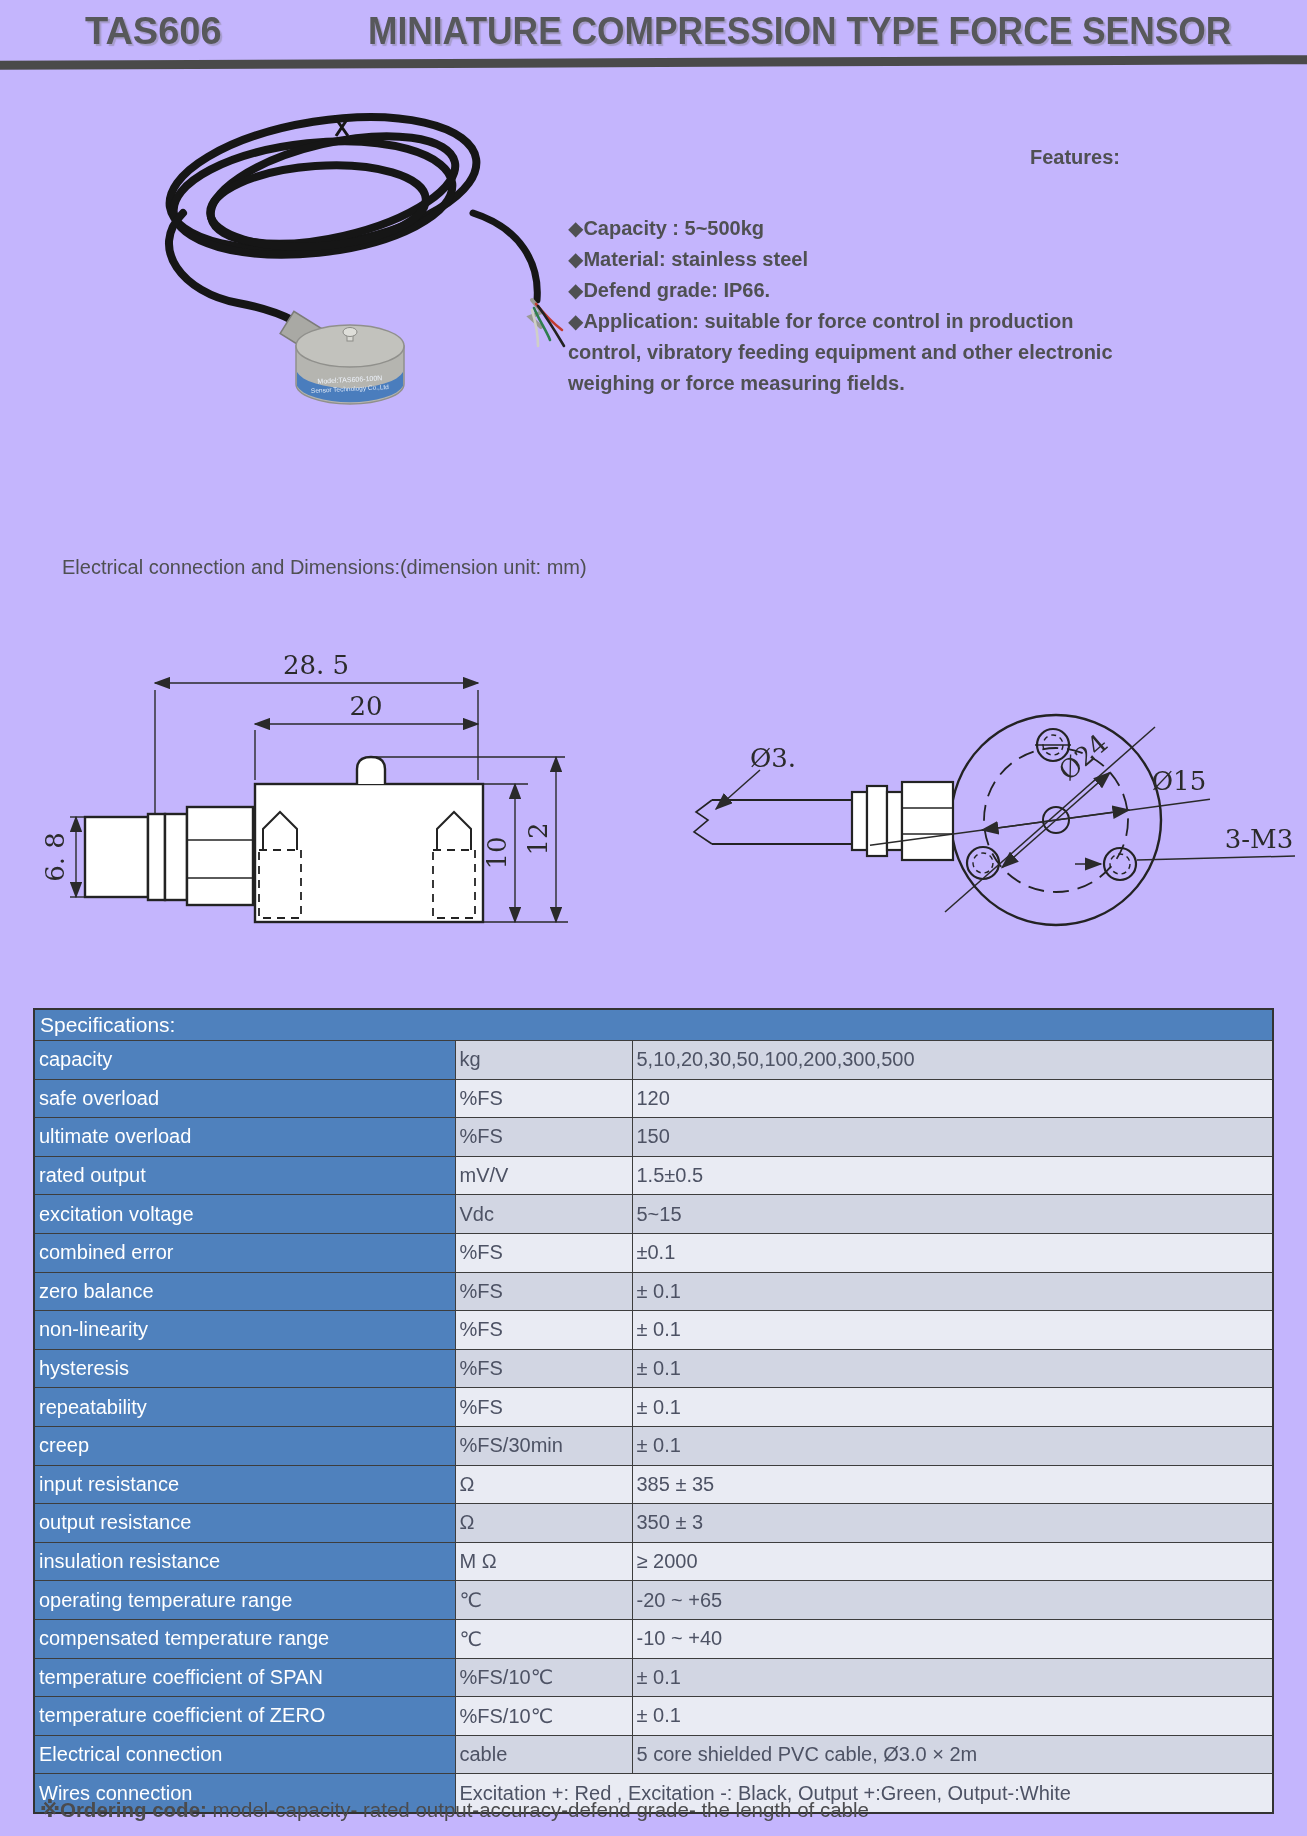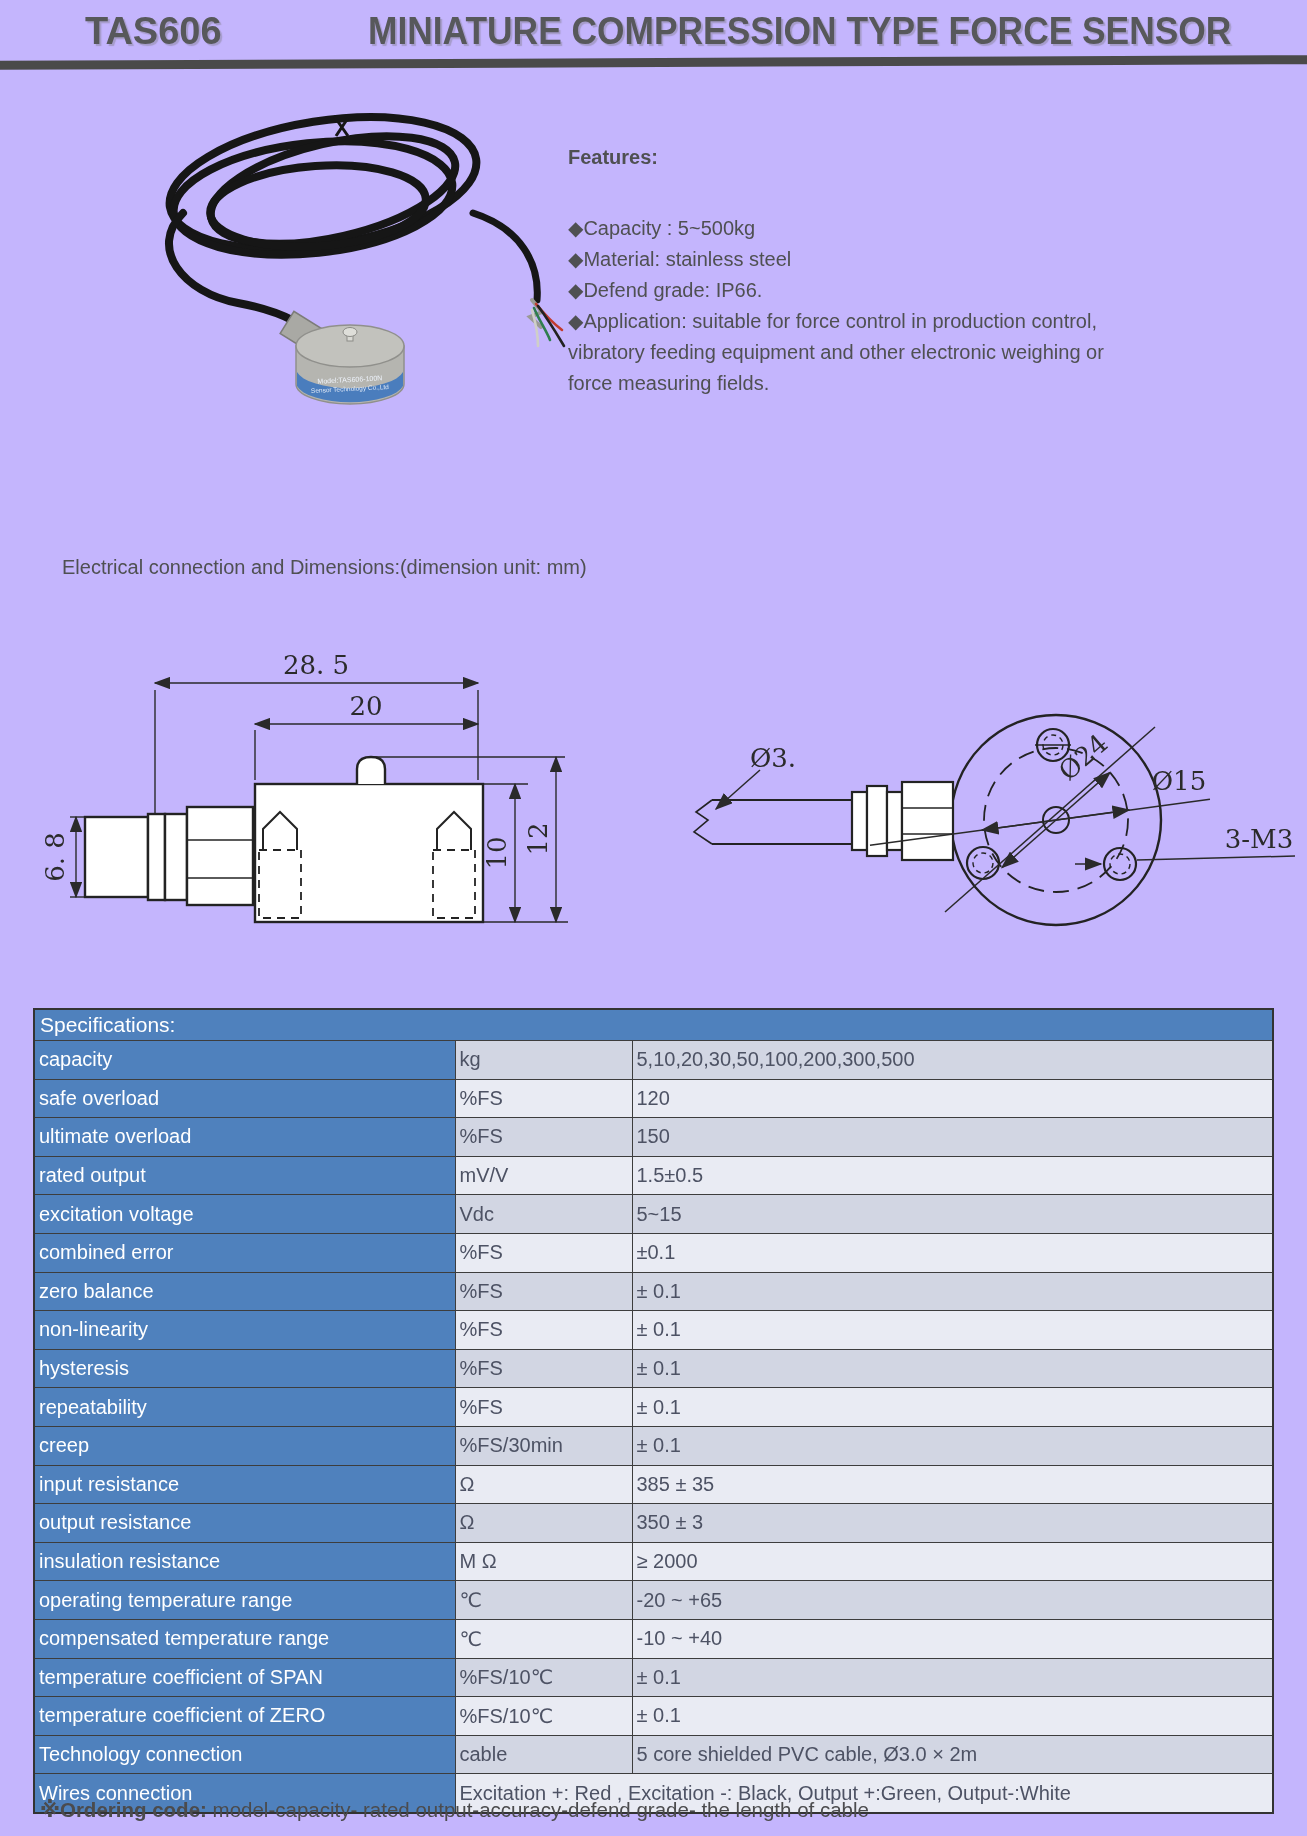--- a/index.html
+++ b/index.html
@@ -8,22 +8,22 @@
   
   .hdr-model{position:absolute;left:85px;top:10px;font-size:38px;font-weight:bold;
              color:var(--title-gray,#57585b);text-shadow:2px 2px 1px rgba(110,110,110,.35);}
   .hdr-title{position:absolute;left:368px;top:10px;font-size:38px;font-weight:bold;
              color:var(--title-gray,#57585b);white-space:nowrap;transform:scaleX(.93);
              transform-origin:left center;text-shadow:2px 2px 1px rgba(110,110,110,.35);}
   .hdr-rule{position:absolute;left:0;top:58px;width:1307px;height:9px;
             background:var(--rule-gray,#4a4a4a);transform:skewY(-.25deg);}
   
   .features{position:absolute;left:568px;top:142px;width:552px;font-size:20px;line-height:31px;}
-  .features .fhead{font-weight:bold;margin:0 0 40px 0;}
-  .features .fitem{margin:0;}
+  .features .fhead{font-weight:bold;margin:0 0 40px 0;text-align:right;}
+  .features .fitem{margin:0;font-weight:bold;}
   
   .dims-heading{position:absolute;left:62px;top:556px;font-size:20px;font-weight:normal;}
   
   svg.drawing{position:absolute;}
   .dimtext{font-family:"DejaVu Serif","Liberation Serif",serif;font-size:26px;fill:#2b2b2b;}
   
   .note{position:absolute;left:40px;top:1798px;font-size:20.5px;color:#4b4b4d;}
   .note b{font-weight:bold;}
   
   table.spec{position:absolute;left:33px;top:1008px;width:1239px;border-collapse:collapse;
@@ -272,21 +272,21 @@
           <td class="param">temperature coefficient of SPAN</td>
           <td class="unit">%FS/10℃</td>
           <td class="val">± 0.1</td>
         </tr>
         <tr class="even">
           <td class="param">temperature coefficient of ZERO</td>
           <td class="unit">%FS/10℃</td>
           <td class="val">± 0.1</td>
         </tr>
         <tr class="odd">
-          <td class="param">Technology connection</td>
+          <td class="param">Electrical connection</td>
           <td class="unit">cable</td>
           <td class="val">5 core shielded PVC cable, Ø3.0 × 2m</td>
         </tr>
         <tr class="even">
           <td class="param">Wires connection</td>
           <td class="val merged" colspan="2">Excitation +: Red , Excitation -: Black, Output +:Green, Output-:White</td>
         </tr>
       </tbody>
   </table>
 

